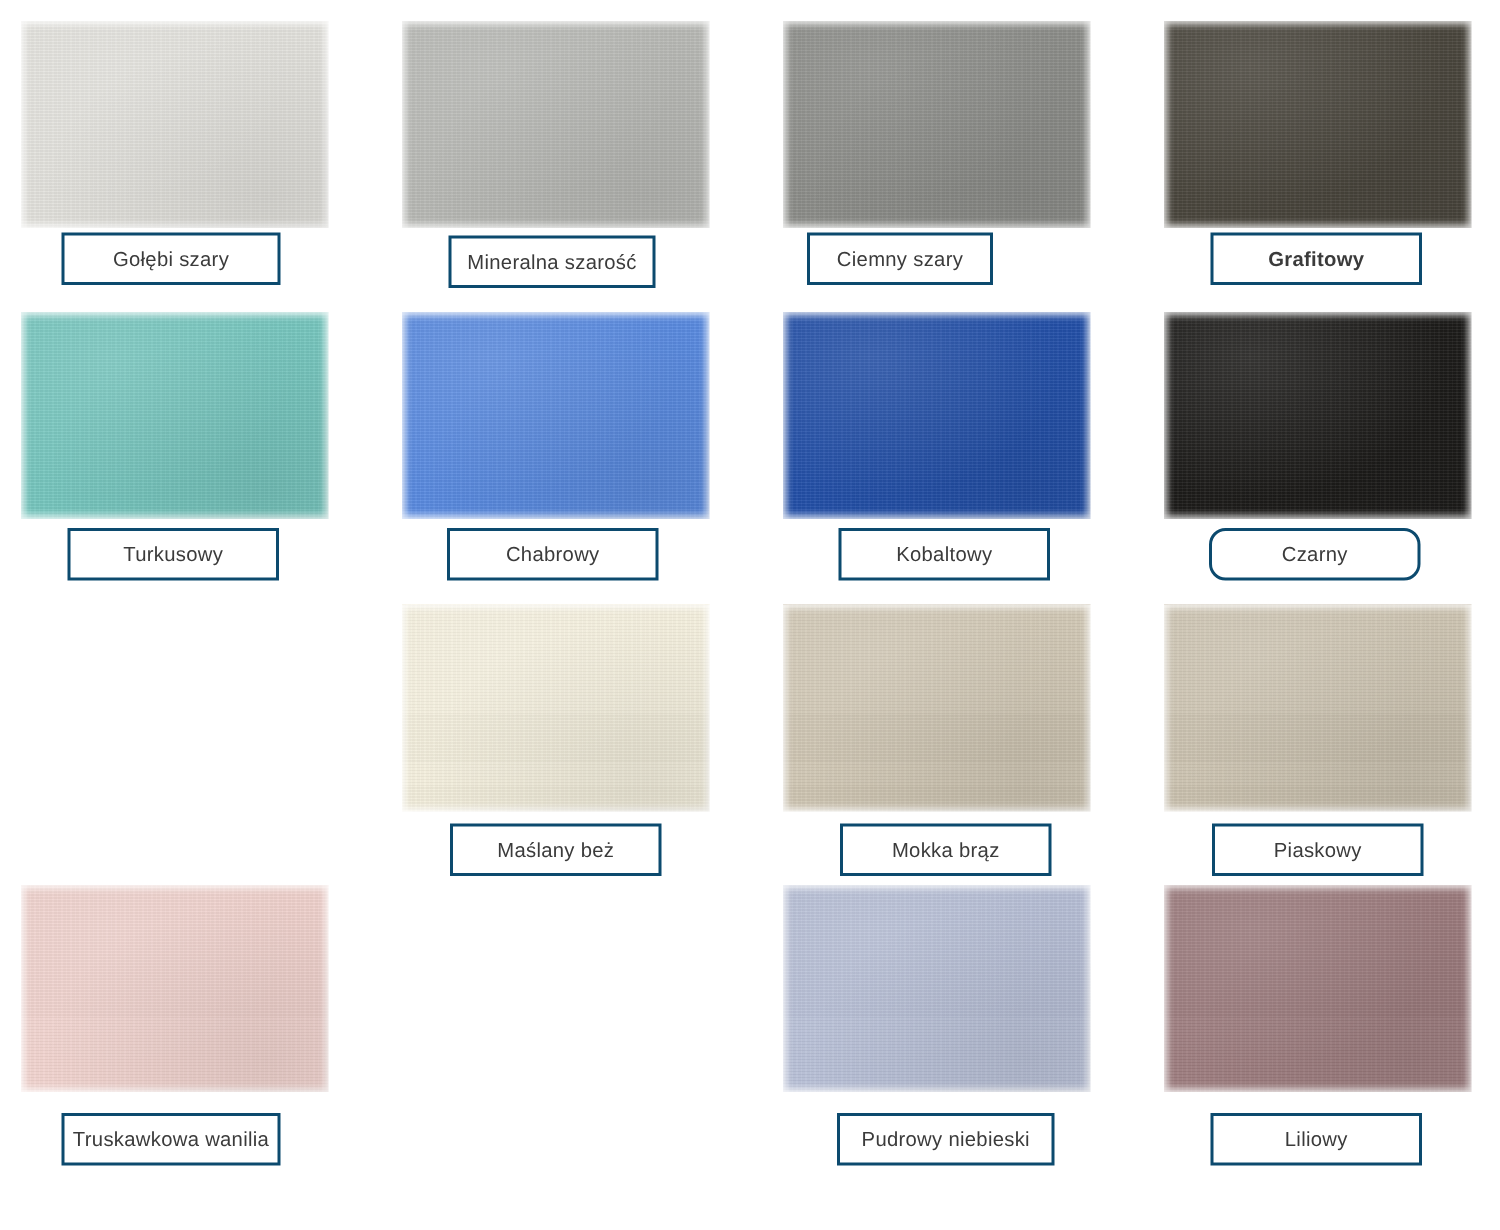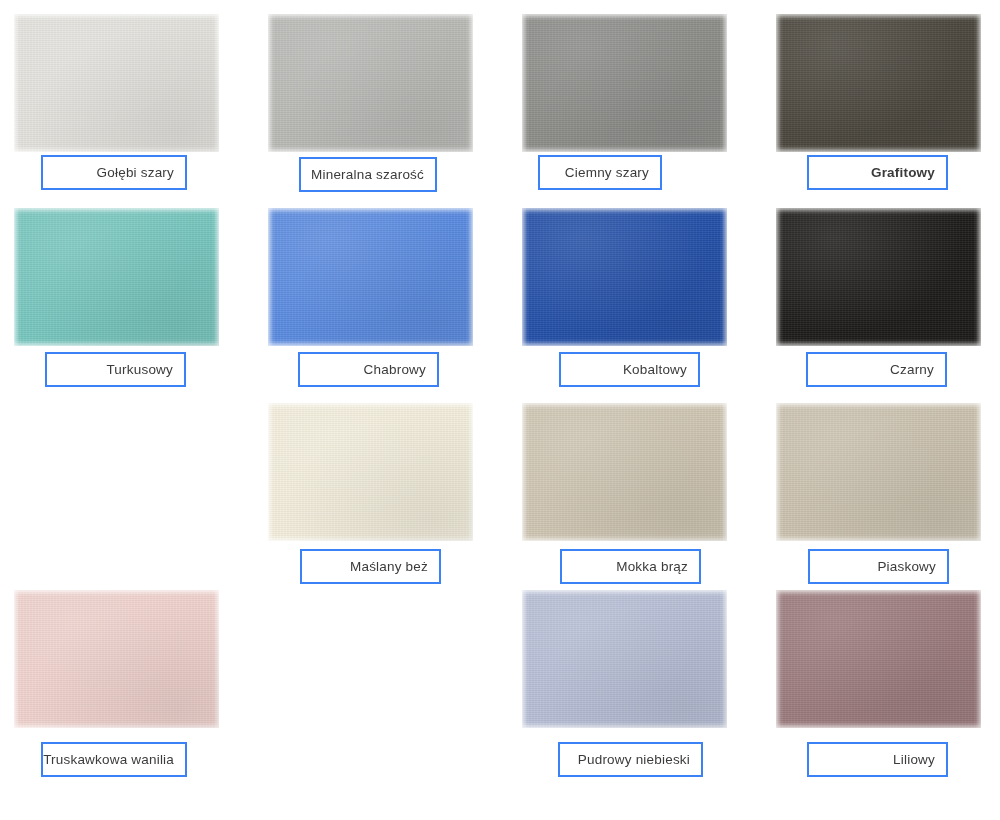--- a/index.html
+++ b/index.html
@@ -65,24 +65,24 @@
     left: 0;
     top: 0;
     filter: blur(0.35px);
   }
 
   .swatch-label-box {
     position: absolute;
     box-sizing: border-box;
     height: 35px;
     background: #ffffff;
-    border: 2px solid #3b82f6;
+    border: 2px solid #0c4a6e;
     display: flex;
     align-items: center;
-    justify-content: flex-end;
+    justify-content: center;
     padding: 0 11px;
     white-space: nowrap;
   }
   .swatch-label-text {
     font-family: "Liberation Sans", sans-serif;
     font-size: 13.5px;
     line-height: 1;
     color: #3b3b3b;
     letter-spacing: 0.2px;
   }
@@ -144,21 +144,21 @@
         <div class="swatch-patch" title="Kobaltowy" style="background-color: rgb(35, 80, 168);"></div>
       </div>
       <div class="swatch-label-box" style="left: 37px; top: 144px; width: 141px;">
         <span class="swatch-label-text">Kobaltowy</span>
       </div>
     </div>
     <div class="swatch-cell" style="left: 776px; top: 208px;">
       <div class="swatch-patch-wrap">
         <div class="swatch-patch" title="Czarny" style="background-color: rgb(29, 28, 26);"></div>
       </div>
-      <div class="swatch-label-box" style="left: 30px; top: 144px; width: 141px;">
+      <div class="swatch-label-box" style="left: 30px; top: 144px; width: 141px; border-radius: 11px;">
         <span class="swatch-label-text">Czarny</span>
       </div>
     </div>
     <div class="swatch-cell" style="left: 268px; top: 403px;">
       <div class="swatch-patch-wrap">
         <div class="swatch-patch" title="Maślany beż" style="background-color: rgb(243, 238, 220);"></div>
       </div>
       <div class="swatch-label-box" style="left: 32px; top: 146px; width: 141px;">
         <span class="swatch-label-text">Maślany beż</span>
       </div>

